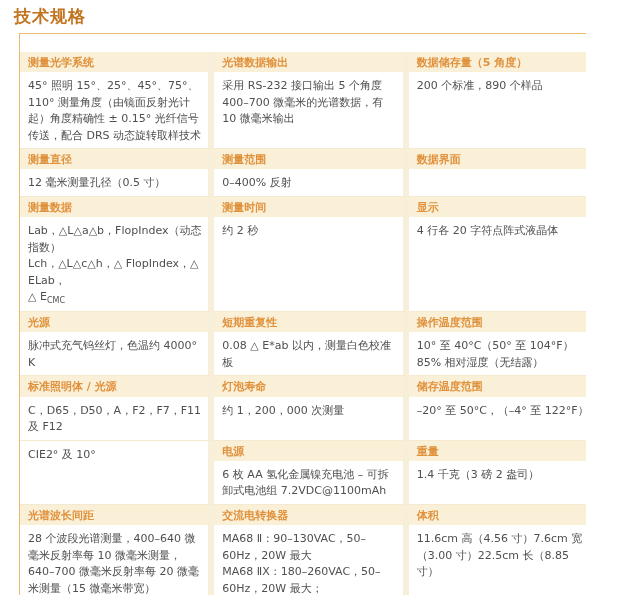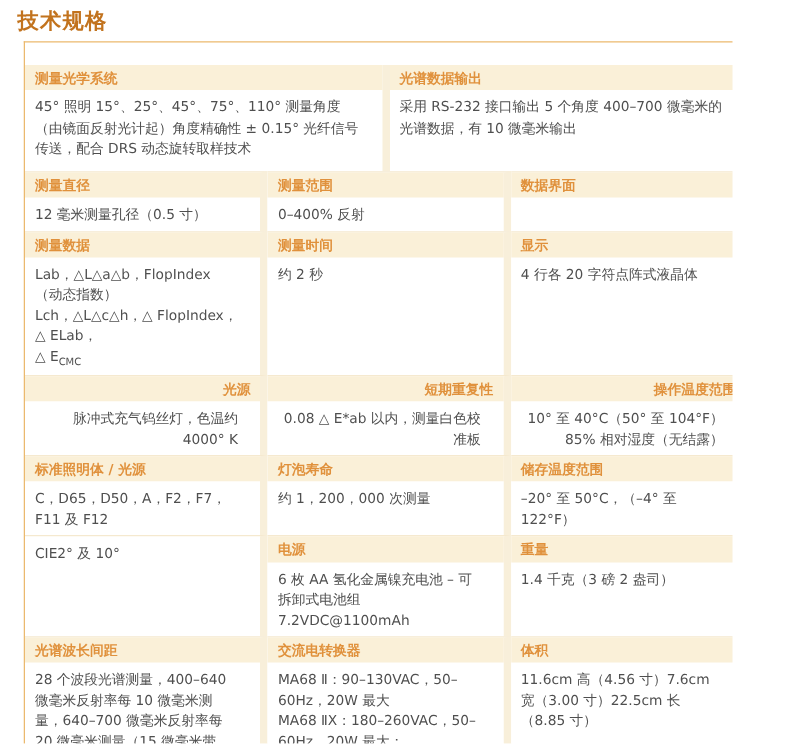--- a/index.html
+++ b/index.html
@@ -51,21 +51,21 @@
   .row + .row .cell { border-top: 1px solid #F5E9CF; }
   .cell-header {
     background: var(--header-bg, #FAF0D8);
     color: var(--header-text, #E0913C);
     font-weight: bold;
     font-size: 11px;
     line-height: 1.2;
     padding: 4px 8px 3px 8px;
   }
   .cell-body {
-    padding: 6px 18px 4px 8px;
+    padding: 6px 6px 4px 8px;
     font-size: 11px;
     line-height: 1.5;
     color: var(--body-text, #4F4F4F);
   }
   .cell-body sub { font-size: 8px; }
 </style>
 </head>
 <body>
 
 <div class="viewport">
@@ -77,20 +77,26 @@
           <div class="cell-body">
             <div>45° 照明 15°、25°、45°、75°、110° 测量角度（由镜面反射光计起）角度精确性 ± 0.15° 光纤信号传送，配合 DRS 动态旋转取样技术</div>
           </div>
         </div>
         <div class="cell">
           <div class="cell-header">光谱数据输出</div>
           <div class="cell-body">
             <div>采用 RS-232 接口输出 5 个角度 400–700 微毫米的光谱数据，有 10 微毫米输出</div>
           </div>
         </div>
+        <div class="cell">
+          <div class="cell-header">数据储存量（5 角度）</div>
+          <div class="cell-body">
+            <div>200 个标准，890 个样品</div>
+          </div>
+        </div>
       </div>
       <div class="row" style="min-height: 46px;">
         <div class="cell">
           <div class="cell-header">测量直径</div>
           <div class="cell-body">
             <div>12 毫米测量孔径（0.5 寸）</div>
           </div>
         </div>
         <div class="cell">
           <div class="cell-header">测量范围</div>
@@ -117,21 +123,21 @@
             <div>约 2 秒</div>
           </div>
         </div>
         <div class="cell">
           <div class="cell-header">显示</div>
           <div class="cell-body">
             <div>4 行各 20 字符点阵式液晶体</div>
           </div>
         </div>
       </div>
-      <div class="row" style="min-height: 55px; text-align: right;">
+      <div class="row" style="min-height: 55px;">
         <div class="cell">
           <div class="cell-header">光源</div>
           <div class="cell-body">
             <div>脉冲式充气钨丝灯，色温约 4000° K</div>
           </div>
         </div>
         <div class="cell">
           <div class="cell-header">短期重复性</div>
           <div class="cell-body">
             <div>0.08 △ E*ab 以内，测量白色校准板</div>

